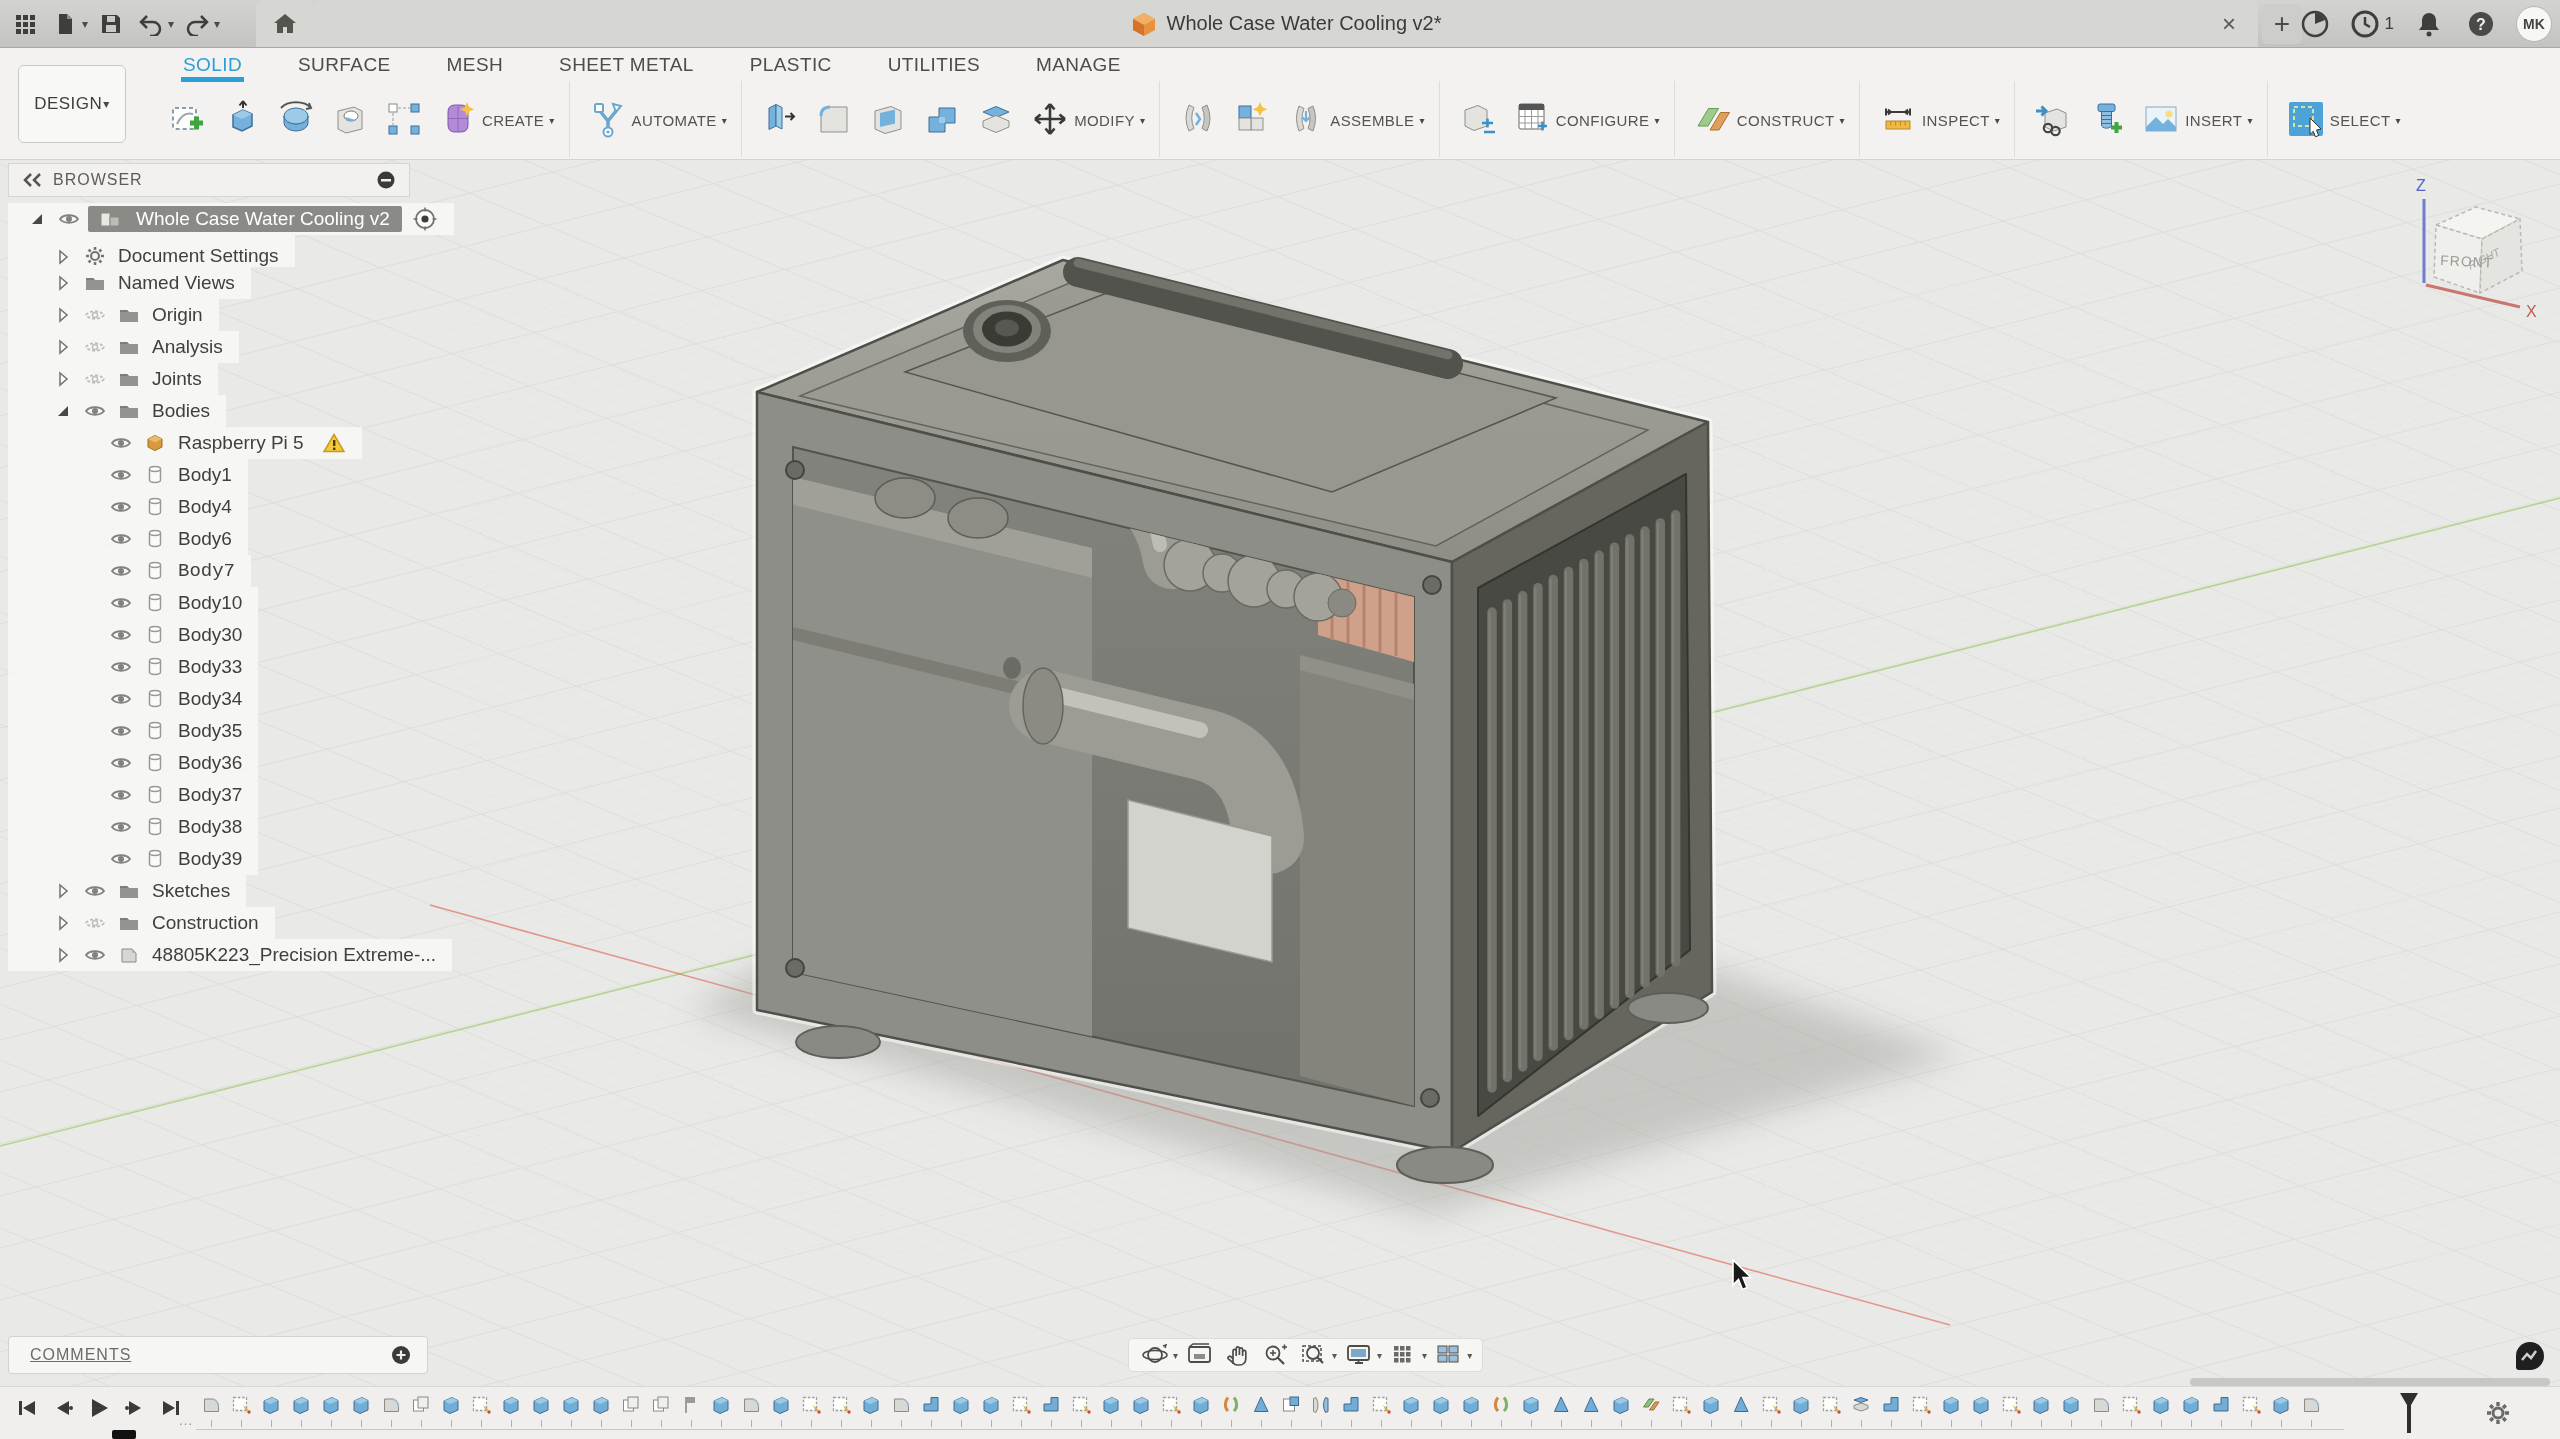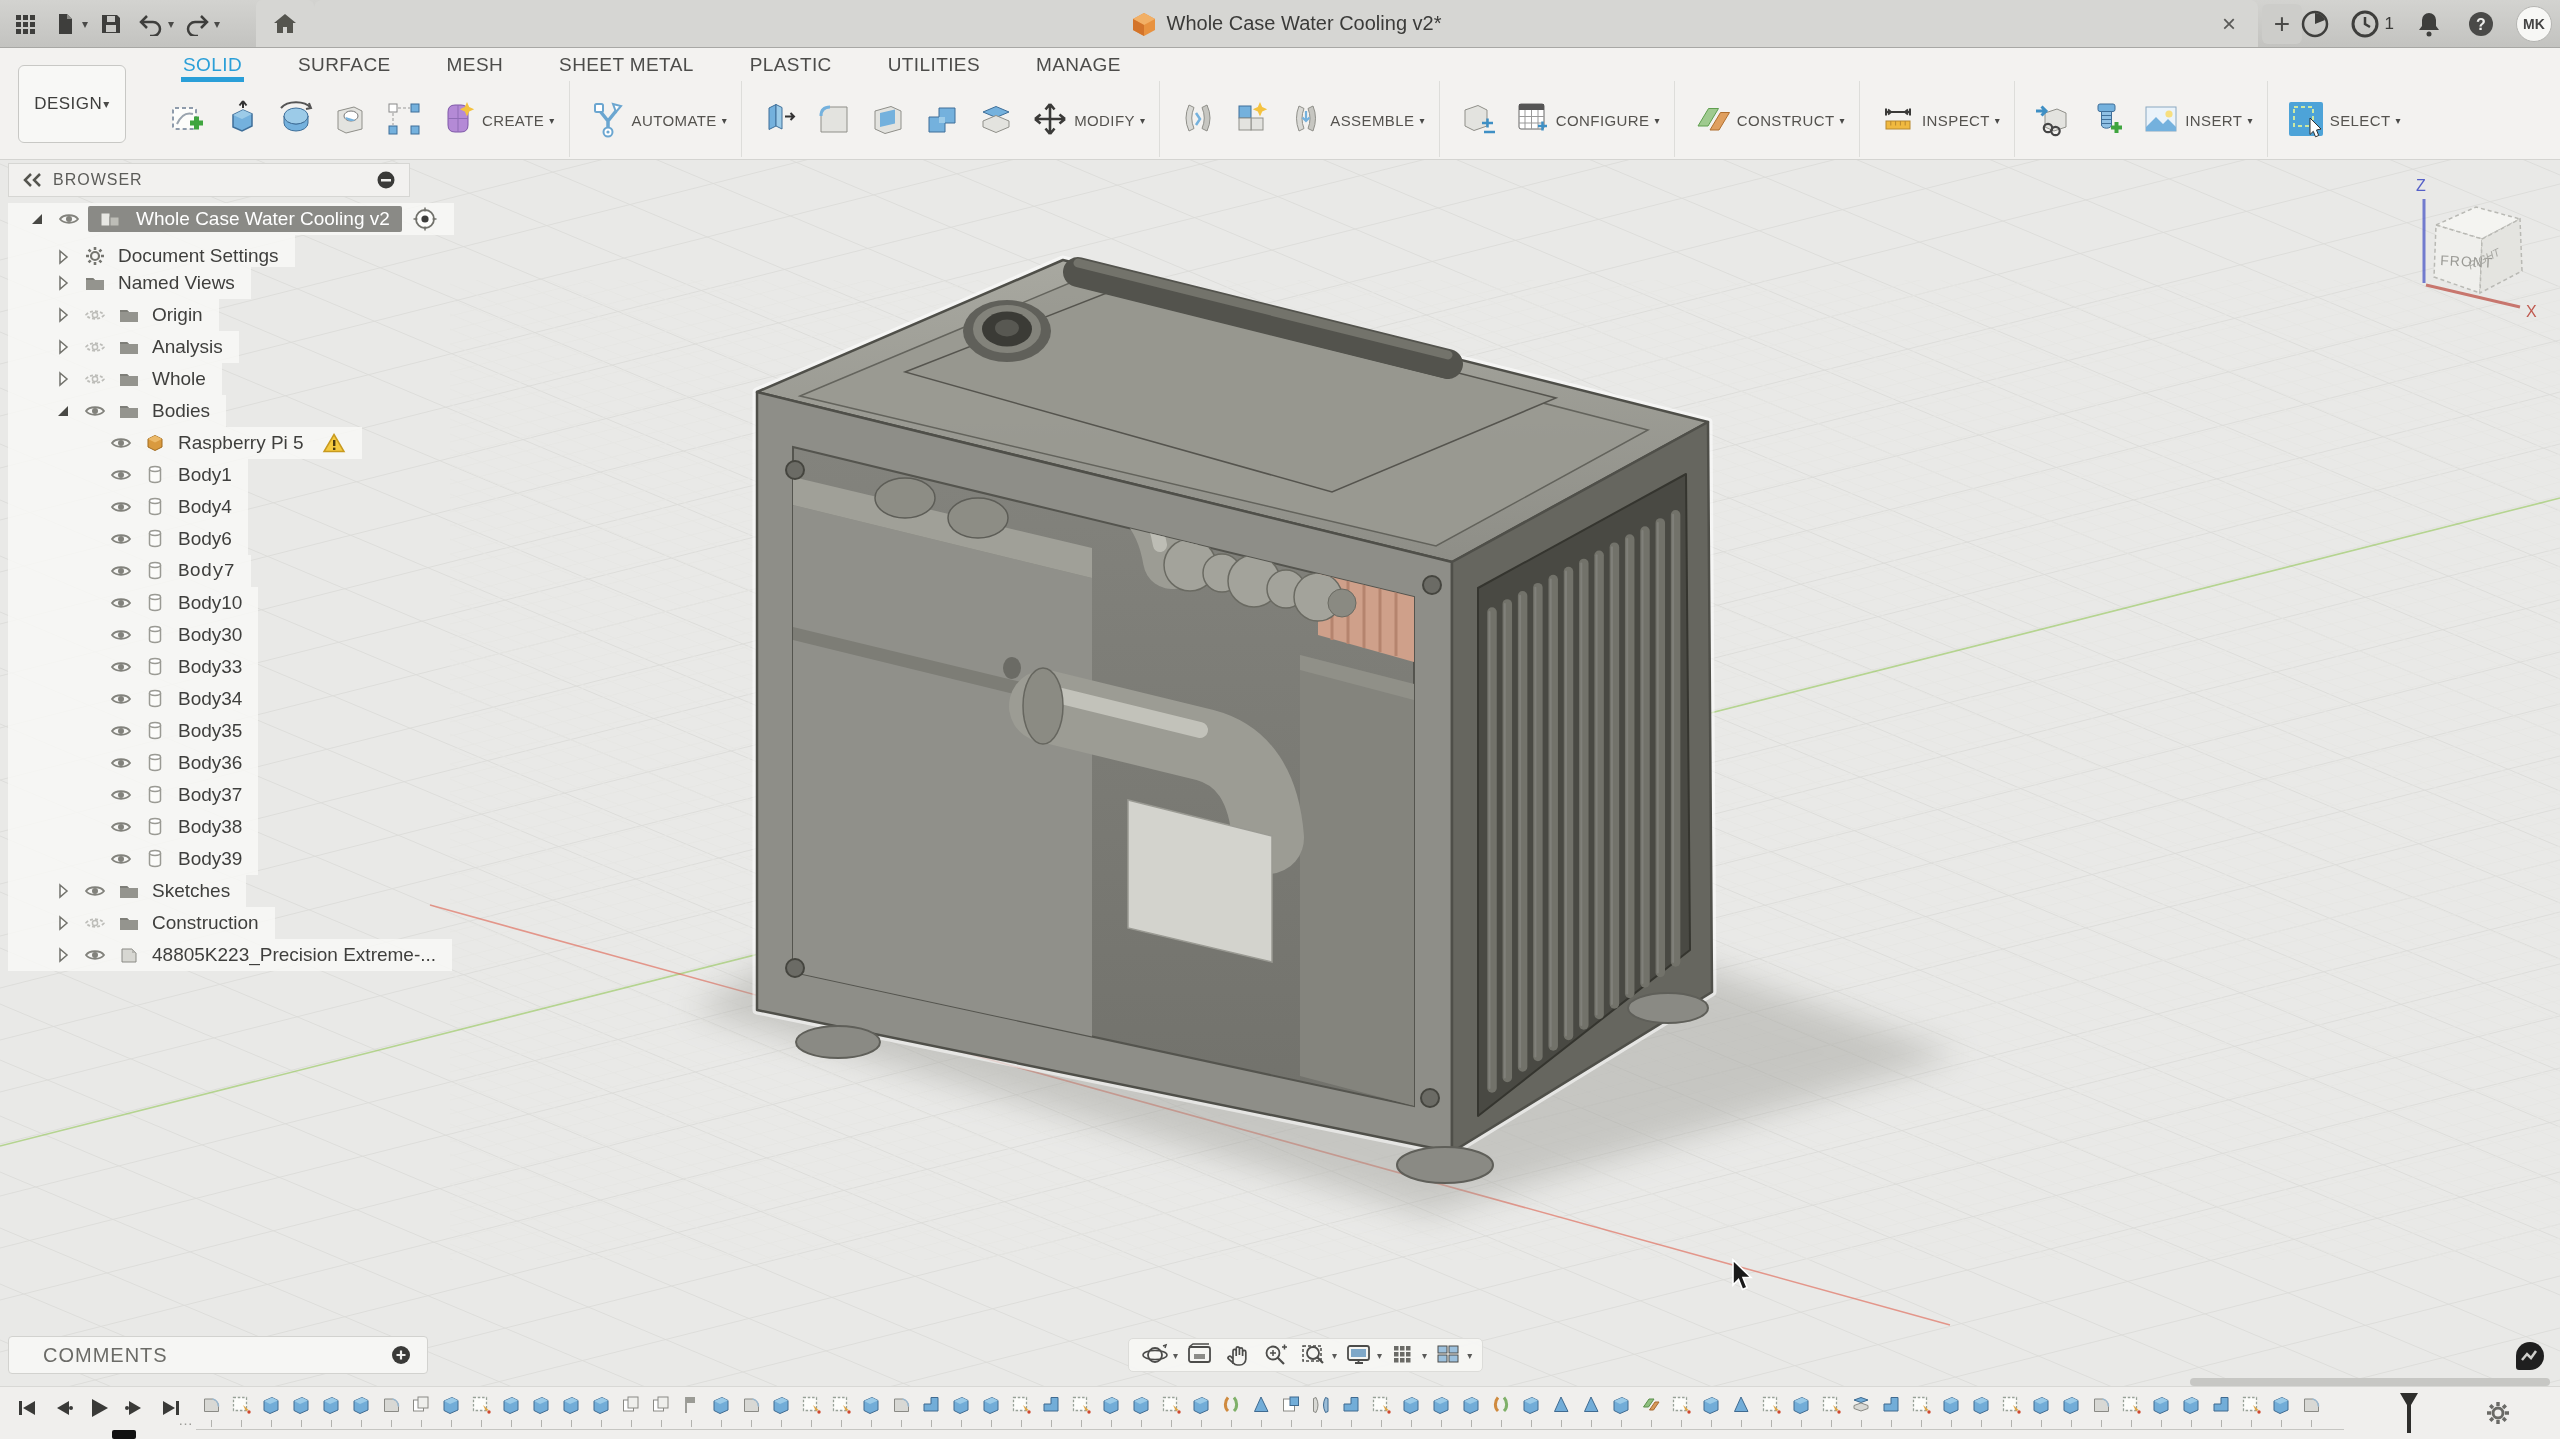--- a/index.html
+++ b/index.html
@@ -62,21 +62,21 @@
   .sel-wrap .lbl{color:#fff;font-weight:normal;margin-left:8px;}
   .warn{margin-left:18px;display:flex;}
   .radio{margin-left:10px;display:flex;}
 
   
   .viewcube{position:absolute;left:2392px;top:165px;width:162px;height:165px;z-index:30;}
 
   
   .comments-bar{position:absolute;left:8px;top:1336px;width:390px;height:36px;background:#f6f6f4;
     border:1px solid #d2d2cf;border-radius:4px;display:flex;align-items:center;padding:0 14px;z-index:30;}
-  .comments-bar .lbl{flex:1;font-size:20px;color:#6b6b67;letter-spacing:1px;margin-left:20px;}
+  .comments-bar .lbl{flex:1;font-size:16px;color:#6b6b67;letter-spacing:1px;margin-left:7px;text-decoration:underline;}
   .navbar{position:absolute;left:1128px;top:1338px;height:32px;background:rgba(246,246,244,0.96);
     border:1px solid #dcdcd9;border-radius:5px;display:flex;align-items:center;padding:0 8px;gap:2px;z-index:30;}
   .nav-btn{display:flex;align-items:center;justify-content:center;height:28px;padding:0 4px;border-radius:3px;}
   .nav-caret{font-size:10px;color:#5a5a58;margin:0 2px 0 -2px;}
   .feedback{position:absolute;left:2506px;top:1334px;z-index:30;}
 
   
   .timeline{position:absolute;left:0;top:1386px;width:2560px;height:53px;background:#f0efed;
     border-top:1px solid #d8d8d5;z-index:35;}
   .tl-controls{position:absolute;left:14px;top:8px;display:flex;gap:10px;align-items:center;}
@@ -1161,21 +1161,21 @@
             </span>
           </span>
           <span class="slot tico">
             <span style="display: flex; align-items: center; justify-content: center;">
               <svg width="22" height="22" viewBox="0 0 22 22">
                 <path d="M2,6 h7 l2,2 h9 v10 H2 Z" fill="#94948e"></path>
                 <path d="M2,6 h7 l2,2 h-9 z" fill="#7e7e78"></path>
               </svg>
             </span>
           </span>
-          <span class="lbl">Whole</span>
+          <span class="lbl">Joints</span>
         </div>
         <div class="brow" style="padding-left: 40px;">
           <span class="slot exp">
             <span style="display: flex; align-items: center; justify-content: center;">
               <svg width="20" height="20" viewBox="0 0 20 20">
                 <path d="M15,5 V15 H5 Z" fill="#484844"></path>
               </svg>
             </span>
           </span>
           <span class="slot eye">

